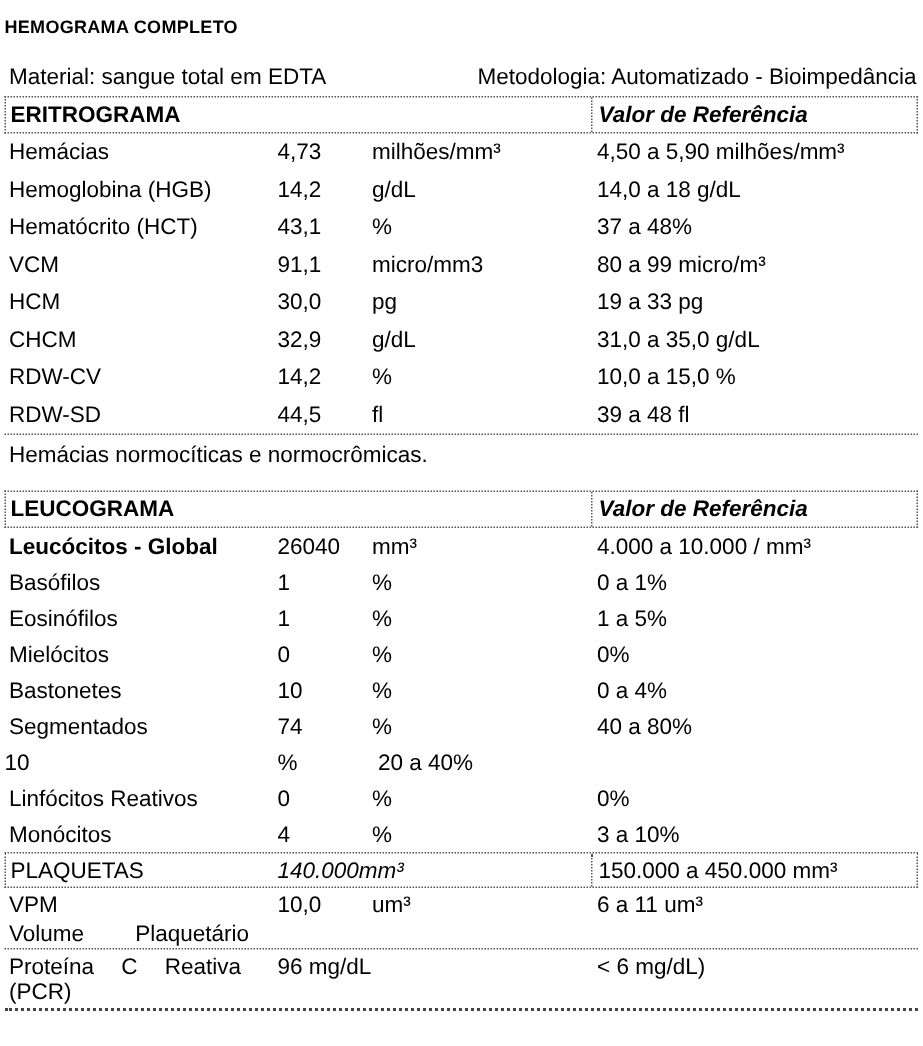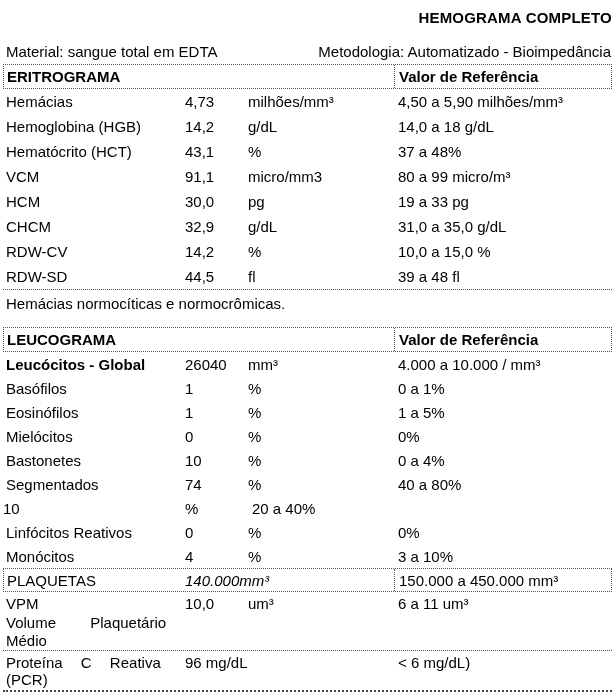--- a/index.html
+++ b/index.html
@@ -11,23 +11,23 @@
   }
   .page {
     width: 615px;
     height: 697px;
     box-sizing: border-box;
     padding: 0 3px;
     overflow: hidden;
     background: #fff;
   }
   .title {
-    text-align: right;
+    text-align: left;
     font-weight: bold;
-    font-size: 15px;
+    font-size: 12px;
     padding-top: 9px;
     letter-spacing: 0.2px;
     line-height: 18px;
   }
   .meta {
     display: flex;
     justify-content: space-between;
     margin-top: 16px;
     padding: 0 1px 0 3px;
     line-height: 18px;
@@ -45,20 +45,21 @@
     font-weight: bold;
   }
   .sec-header .sh-left { padding-left: 3px; }
   .sec-header .sh-right {
     border-left: 1px dotted #555;
     height: 100%;
     display: flex;
     align-items: center;
     padding-left: 4px;
     box-sizing: border-box;
+    font-style: italic;
   }
   
   .row {
     display: grid;
     grid-template-columns: 182px 63px 146px 1fr;
     align-items: center;
   }
   .row-eri { height: 25px; }
   .row-leu { height: 24px; }
   .c-name { padding-left: 3px; white-space: nowrap; }
@@ -254,21 +255,20 @@
     <div class="b-ref">150.000 a 450.000 mm³</div>
   </div>
 
   <div class="row row-vpm">
     <div class="c-name">VPM</div>
     <div class="c-val">10,0</div>
     <div class="c-unit">um³</div>
     <div class="c-ref">6 a 11 um³</div>
   </div>
   <div class="name-cont wide-words-30">Volume Plaquetário</div>
-  <div class="name-cont">Médio</div>
 
   <div class="sep"></div>
 
   <div class="pcr-block">
     <div class="pcr-name">
       <div class="wide-words-14">Proteína C Reativa</div>
       <div>(PCR)</div>
     </div>
     <div class="pcr-val">96 mg/dL</div>
     <div class="pcr-ref">&lt; 6 mg/dL)</div>

